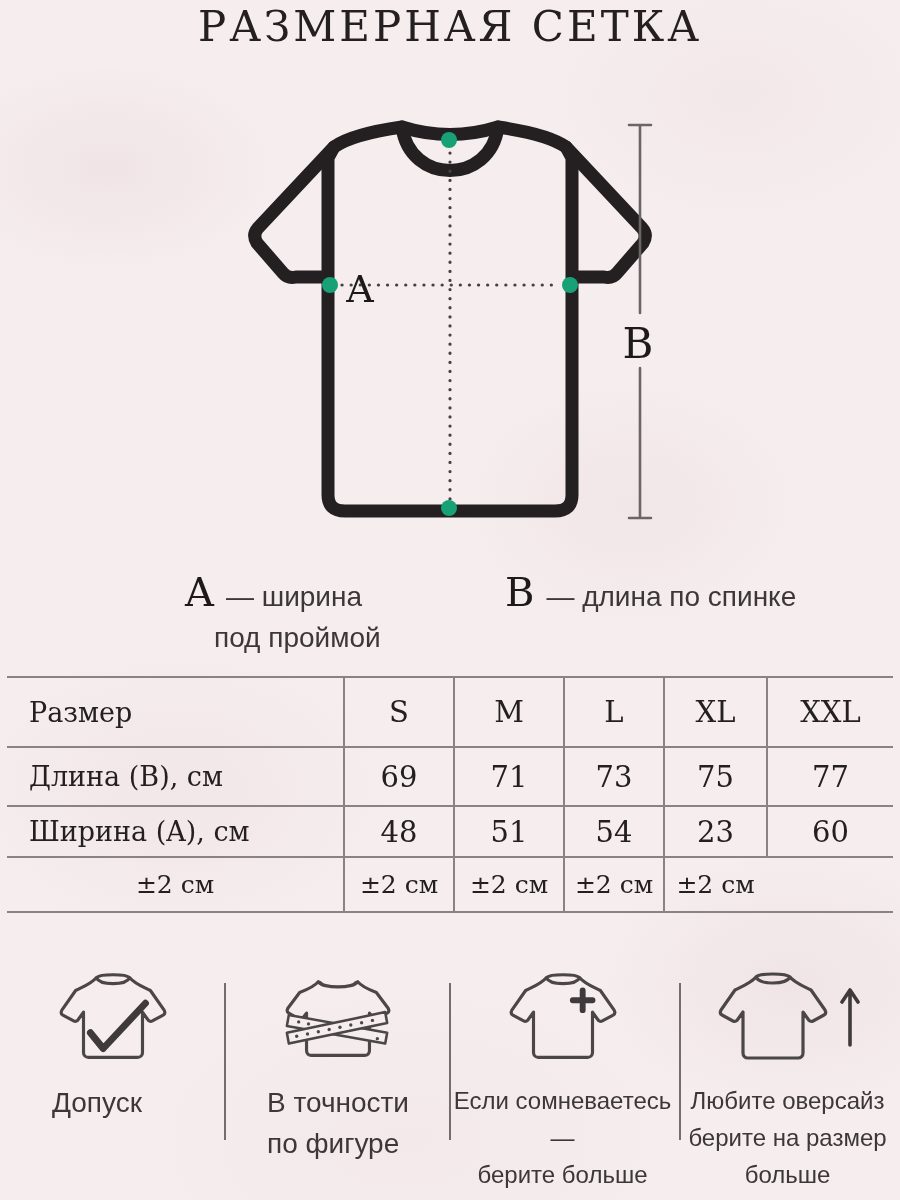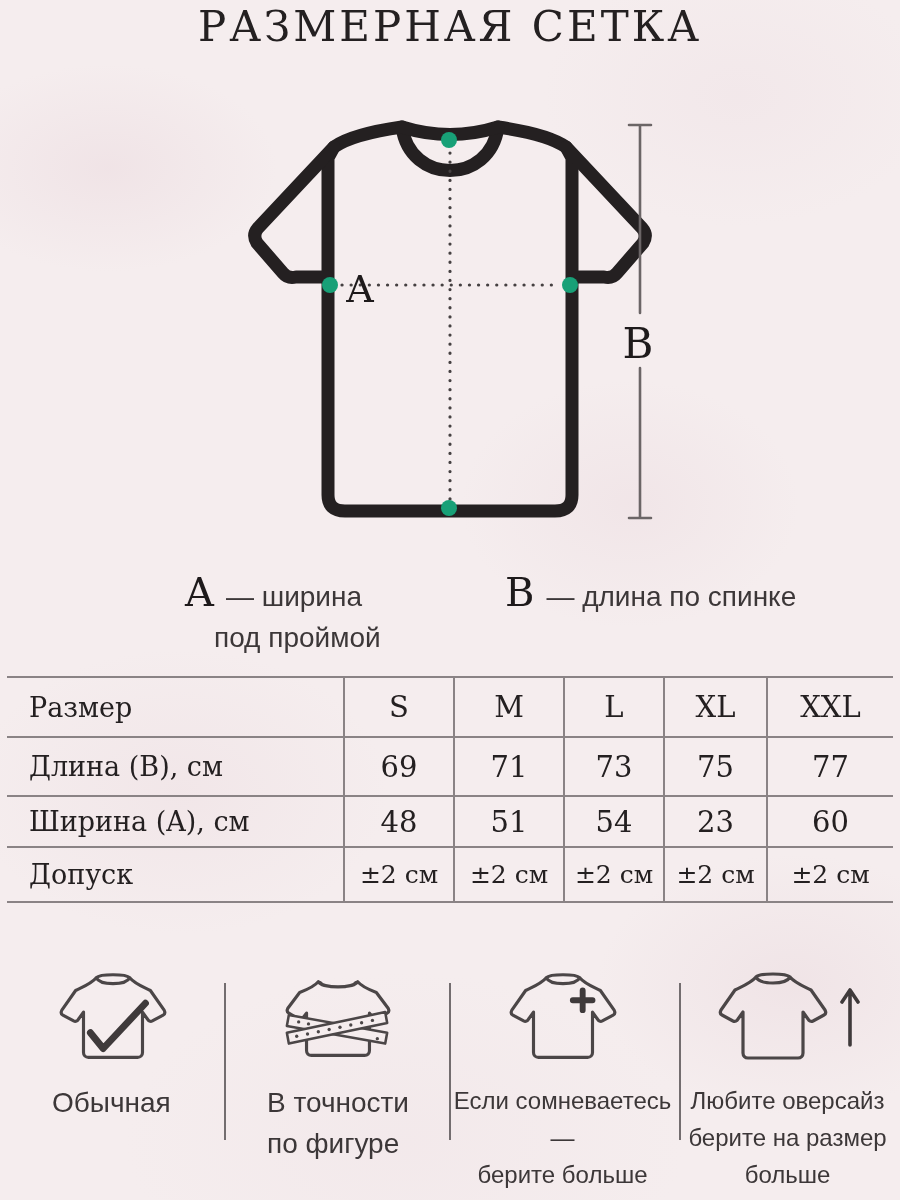--- a/index.html
+++ b/index.html
@@ -31,21 +31,21 @@
   .legend{ position:absolute; color:#2f2b2c; }
   .legend-letter{ font-family:"DejaVu Serif", serif; font-size:40px; color:#1e1a1b; }
   .legend-rest{ font-family:"Liberation Sans", sans-serif; font-size:28px; margin-left:12px; color:#3c3738;}
   .legend-line2{ font-family:"Liberation Sans", sans-serif; font-size:28px; margin-top:7px; color:#3c3738;}
   .legend-a{ left:185px; top:569px; }
   .legend-a .legend-line2{ margin-left:29px; }
   .legend-b{ left:505px; top:569px;text-align:center; }
 
   .size-table{ position:absolute; top:676px; left:7px; right:7px; color:var(--ink,#242021); }
   .t-row{ display:grid; grid-template-columns:336px 110px 110px 100px 103px 1fr; border-top:2px solid var(--rule,#8a8385); }
-  .t-row.r0{ height:60px; } .t-row.r1{ height:59px; } .t-row.r2{ height:51px; }
+  .t-row.r0{ height:70px; } .t-row.r1{ height:59px; } .t-row.r2{ height:51px; }
   .t-row.r3{ height:57px; border-bottom:2px solid var(--rule,#8a8385); }
   .t-cell{ display:flex; align-items:center; justify-content:center; font-family:"DejaVu Serif", serif; }
   .t-cell + .t-cell{ border-left:2px solid var(--rule,#8a8385); }
   .t-label{ justify-content:flex-start; padding-left:22px; font-size:27px; }
   .t-size{ font-size:29px; }
   .t-num{ font-size:29px; }
   .t-tol{ font-size:25px; }
 
   .fit-guide{ position:absolute; top:960px; left:0; width:900px; height:240px;
     display:grid; grid-template-columns:225px 225px 225px 225px; }
@@ -122,21 +122,20 @@
     </div>
     <div class="t-row r2">
       <div class="t-cell t-label">Ширина (A), см</div>
       <div class="t-cell t-num">48</div>
       <div class="t-cell t-num">51</div>
       <div class="t-cell t-num">54</div>
       <div class="t-cell t-num">23</div>
       <div class="t-cell t-num">60</div>
     </div>
     <div class="t-row r3">
-      <div class="t-cell t-label">Допуск</div>
       <div class="t-cell t-tol">±2 см</div>
       <div class="t-cell t-tol">±2 см</div>
       <div class="t-cell t-tol">±2 см</div>
       <div class="t-cell t-tol">±2 см</div>
       <div class="t-cell t-tol">±2 см</div>
     </div>
   </div>
 
   <svg width="0" height="0" style="position:absolute" aria-hidden="true">
     <defs>
@@ -151,21 +150,21 @@
     <div class="vdivider vd3"></div>
 
     <div class="fit-item i0">
       <div class="fit-icon">
         <svg width="118" height="100" viewBox="0 0 120 100">
           <use href="#tee-outline" class="tee-stroke"></use>
           <path class="mark-stroke" stroke-width="7" d="M37,64 L50,80 L93,34"></path>
         </svg>
       </div>
       <div class="fit-text">
-        <div>Обычная</div>
+        <div>Допуск</div>
         <div></div>
       </div>
     </div>
 
     <div class="fit-item i1">
       <div class="fit-icon">
         <svg width="118" height="100" viewBox="0 0 120 100">
           <use href="#tee-boxy" class="tee-stroke"></use>
           <path class="tape-band" d="M10,46 L110,64 L108,75 L8,57 Z"></path>
           <circle class="tape-dot" cx="20" cy="53" r="1.7"></circle>

